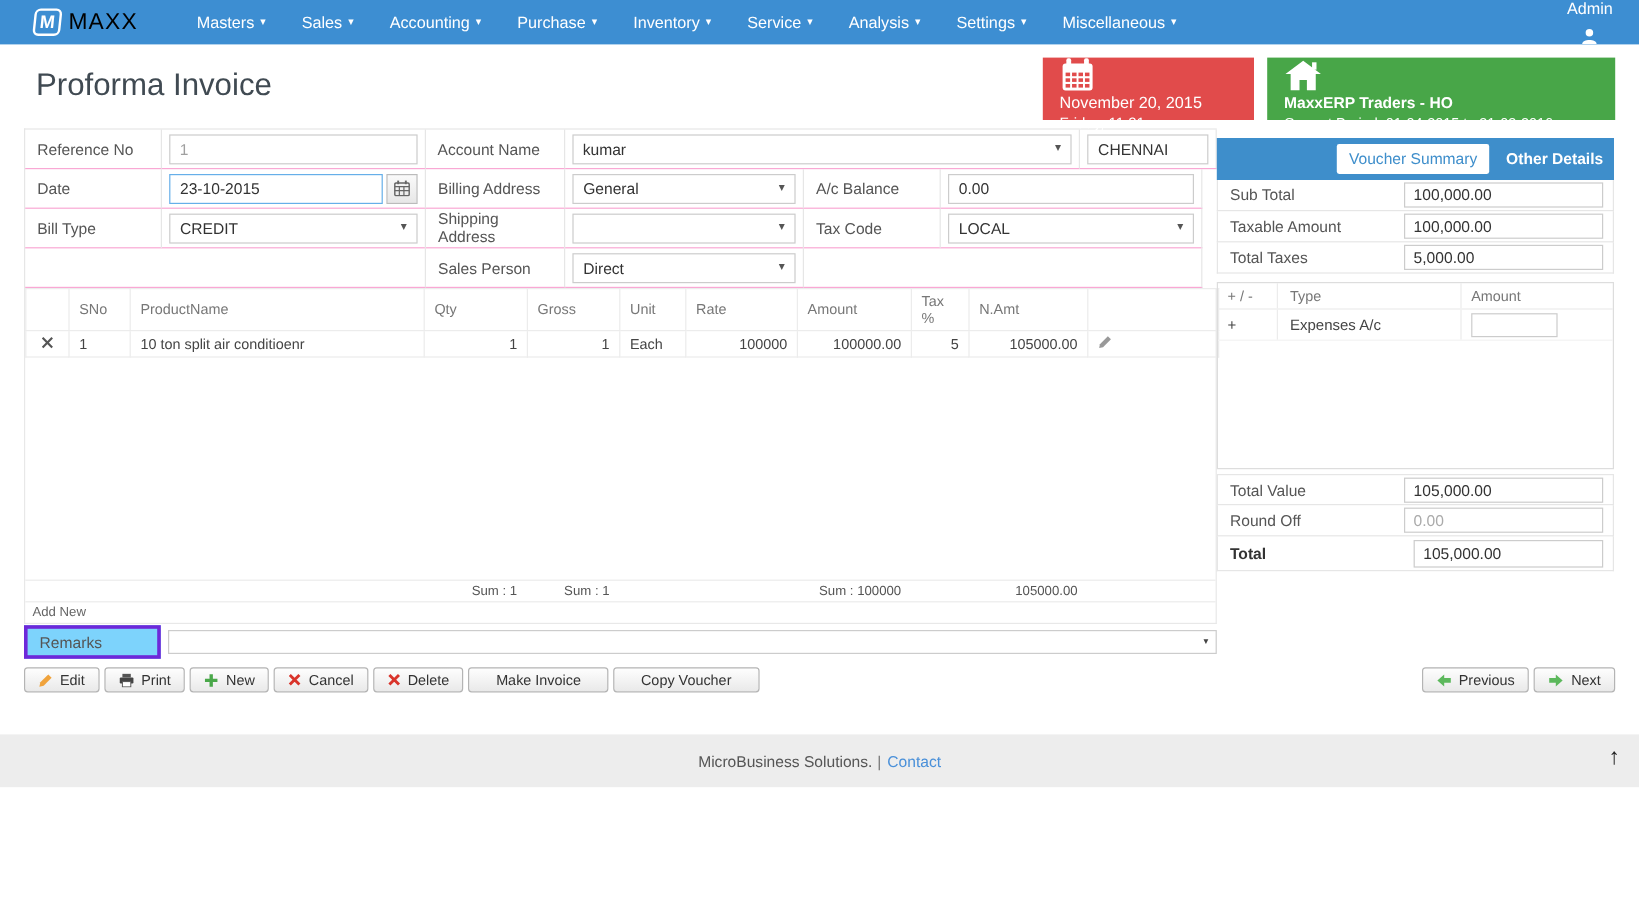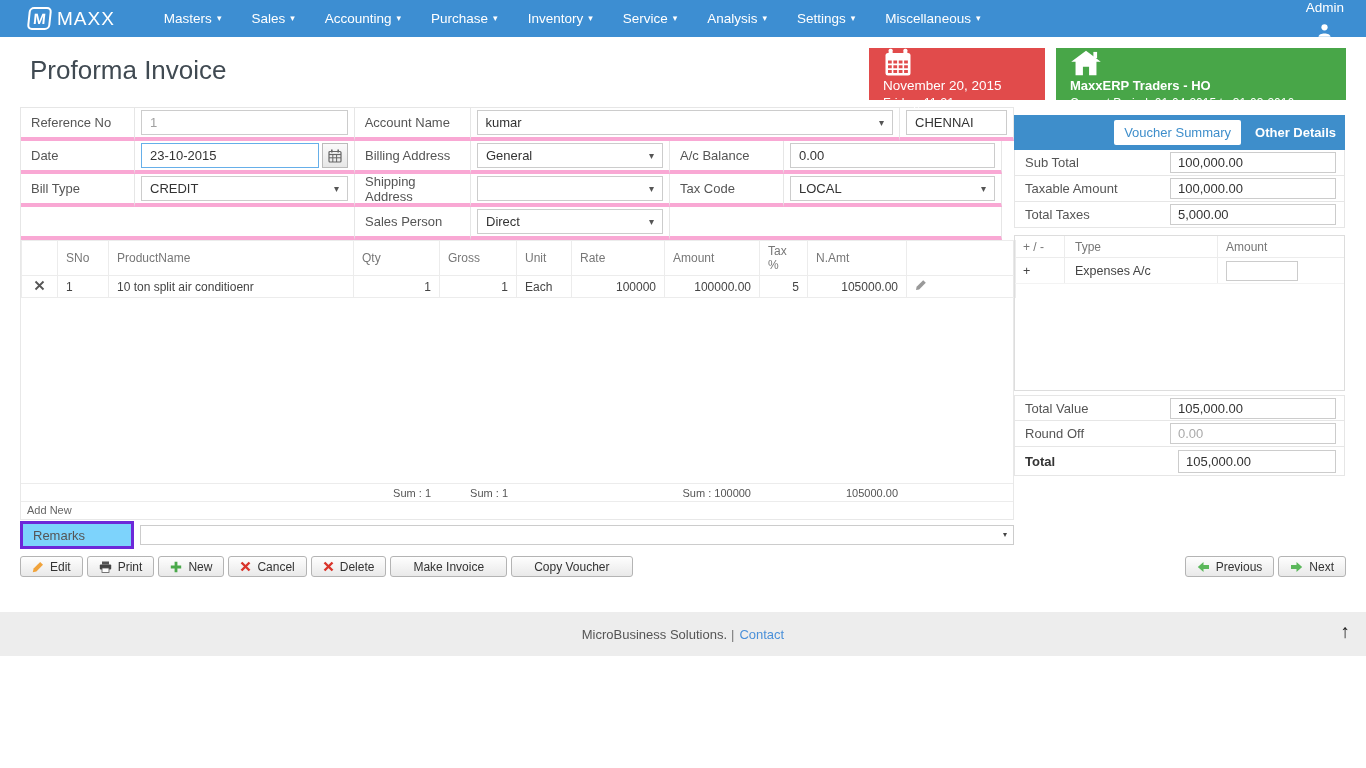--- a/index.html
+++ b/index.html
@@ -3,21 +3,21 @@
 <meta charset="utf-8">
 <style>
   * { margin:0; padding:0; box-sizing:border-box; }
   html,body { width:1366px; height:768px; background:#fff; font-family:"Liberation Sans", sans-serif; }
   body { overflow:hidden; }
 
   
   .topnav { height:37px; background:#3d8ed2; display:flex; align-items:center; color:#fff; }
   .brand { display:flex; align-items:center; gap:6px; margin-left:28px; cursor:pointer; }
   .logo-badge { width:23px; height:23px; border:2px solid #fff; border-radius:5px; display:flex; align-items:center; justify-content:center; font-weight:bold; font-size:15px; transform:skewX(-6deg); }
-  .brand-text { font-size:19px; letter-spacing:1px; color:#ffffff; font-weight:400; }
+  .brand-text { font-size:19px; letter-spacing:1px; color:#000000; font-weight:400; }
   .menu { display:flex; align-items:center; margin-left:34px; }
   .menu-item { padding:0 15px; font-size:13.5px; color:#fff; cursor:pointer; display:flex; align-items:center; gap:5px; height:37px; }
   .caret { font-size:9px; line-height:1; }
   .nav-right { margin-left:auto; margin-right:22px; display:flex; align-items:center; gap:8px; font-size:13.5px;flex-direction:column; }
 
   
   .page-header { position:relative; height:70px; }
   .page-title { font-size:26px; font-weight:400; color:#404a52; position:absolute; left:30px; top:18px; }
   .header-boxes { position:absolute; right:20px; top:11px; display:flex; gap:11px; }
   .hbox { height:52px; display:flex; align-items:flex-start; color:#fff; padding:0 16px 0 14px;flex-direction:column; }
@@ -30,21 +30,21 @@
   .companybox .l2 { font-size:12px; }
 
   
   .content { display:flex; padding:0 20px; align-items:flex-start; }
   .left-area { width:994px; }
   .right-panel { width:331px; margin-top:8px; }
 
   
   .formgrid { border-top:1px solid #e6e6e6; border-left:1px solid #e6e6e6; }
   .frow { display:flex; }
-  .fcell { border-right:1px solid #e6e6e6; border-bottom:4px solid #f9a8d4; padding:4px 6px; height:33px; display:flex; align-items:center; font-size:13px; color:#555; }
+  .fcell { border-right:1px solid #e6e6e6; border-bottom:1px solid #f9a8d4; padding:4px 6px; height:33px; display:flex; align-items:center; font-size:13px; color:#555; }
   .fcell.flabel { padding:4px 10px; }
   .w114{width:114px;} .w116{width:116px;} .w220{width:220px;} .w430{width:430px;} .w212{width:199px;} .w218{width:218px;} .w334{width:334px;} .w332{width:332px;}
   .tbox { border:1px solid #ccc; height:25px; width:100%; padding:2px 8px; font-size:13px; color:#333; font-family:"Liberation Sans",sans-serif; background:#fff; }
   .tbox.gray { color:#a0a0a0; }
   .tbox.focused { border-color:#66afe9; }
   .combo { border:1px solid #ccc; height:25px; width:100%; display:flex; align-items:center; padding:2px 8px; font-size:13px; color:#333; background:#fff; cursor:pointer; }
   .combo .cval { flex:1; white-space:nowrap; overflow:hidden; }
   .combo .caret { color:#555; font-size:10px; }
   .cal-btn { width:26px; height:25px; margin-left:3px; border:1px solid #bbb; background:linear-gradient(#fafafa,#e7e7e7); display:flex; align-items:center; justify-content:center; cursor:pointer; flex:none; }
 

